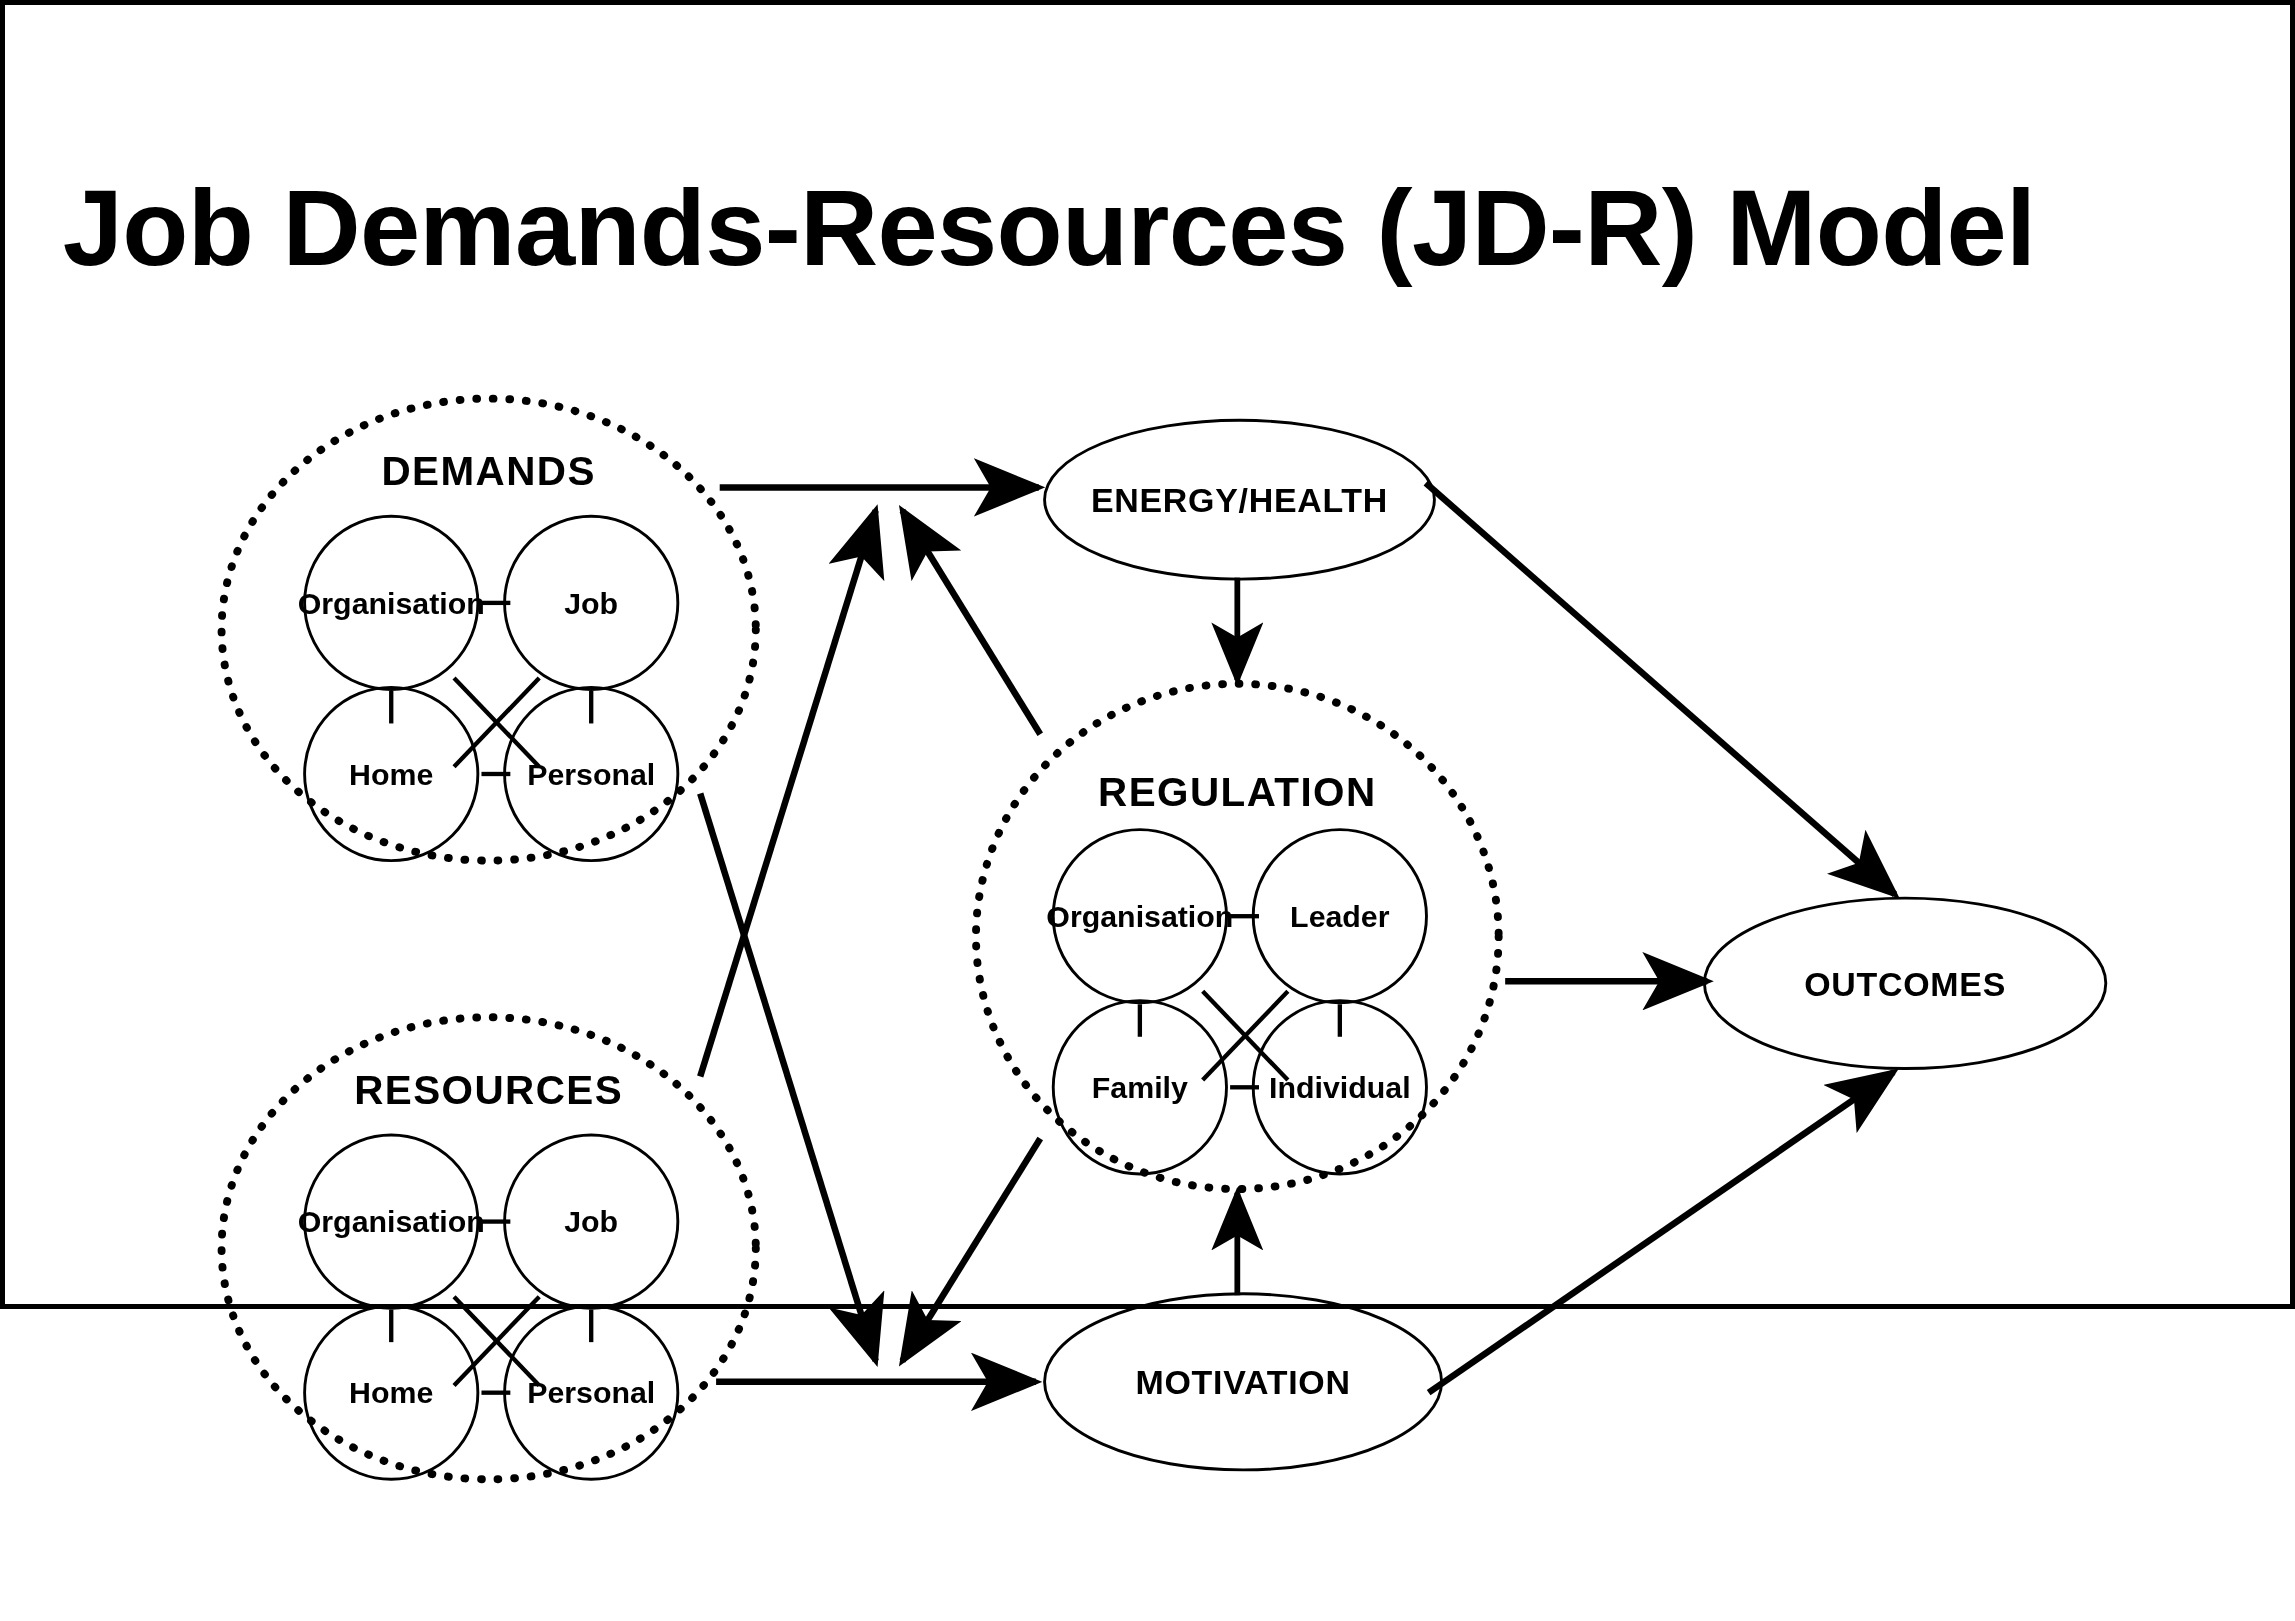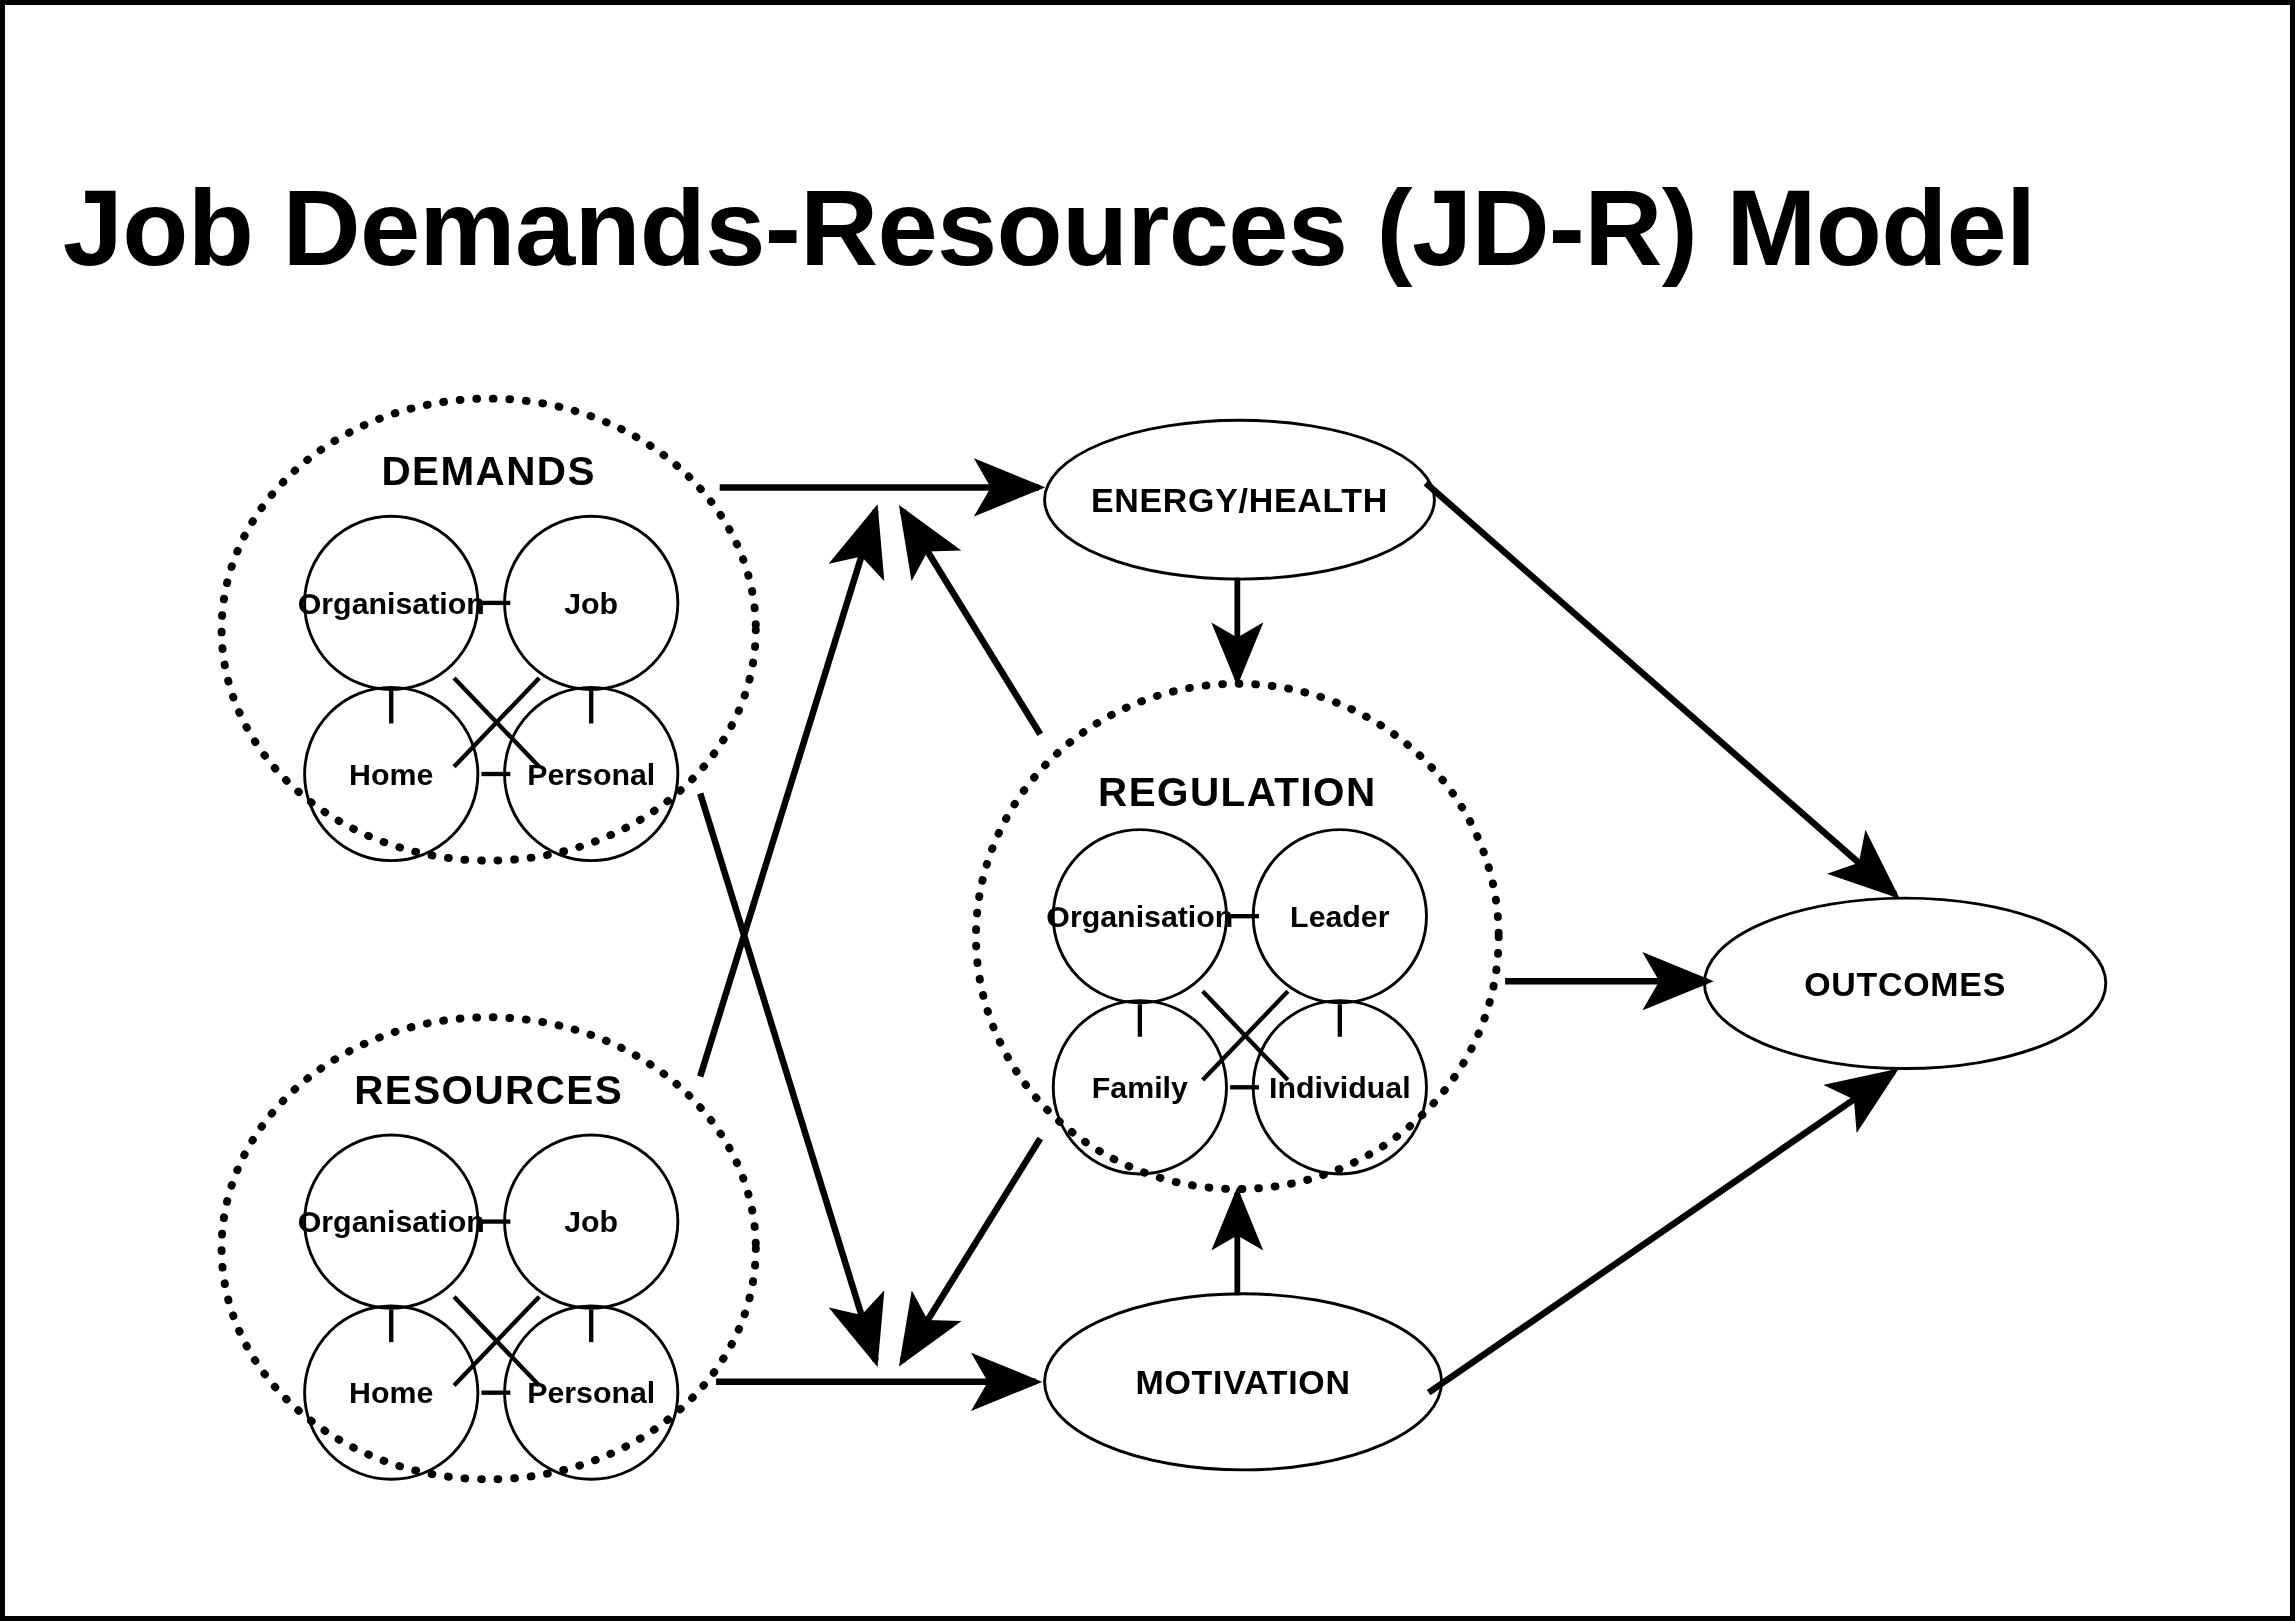--- a/index.html
+++ b/index.html
@@ -9,21 +9,21 @@
   }
   body {
     width: 2295px;
     height: 1621px;
     font-family: "Liberation Sans", sans-serif;
     overflow: hidden;
   }
   #page {
     position: relative;
     width: 2295px;
-    height: 1621px;
+    height: 1309px;
     background: #ffffff;
     box-sizing: border-box;
     border: 5.8px solid #000000;
     padding-left: 44px;
   }
   svg#diagram {
     position: absolute;
     left: 0;
     top: 0;
     width: 2295px;

